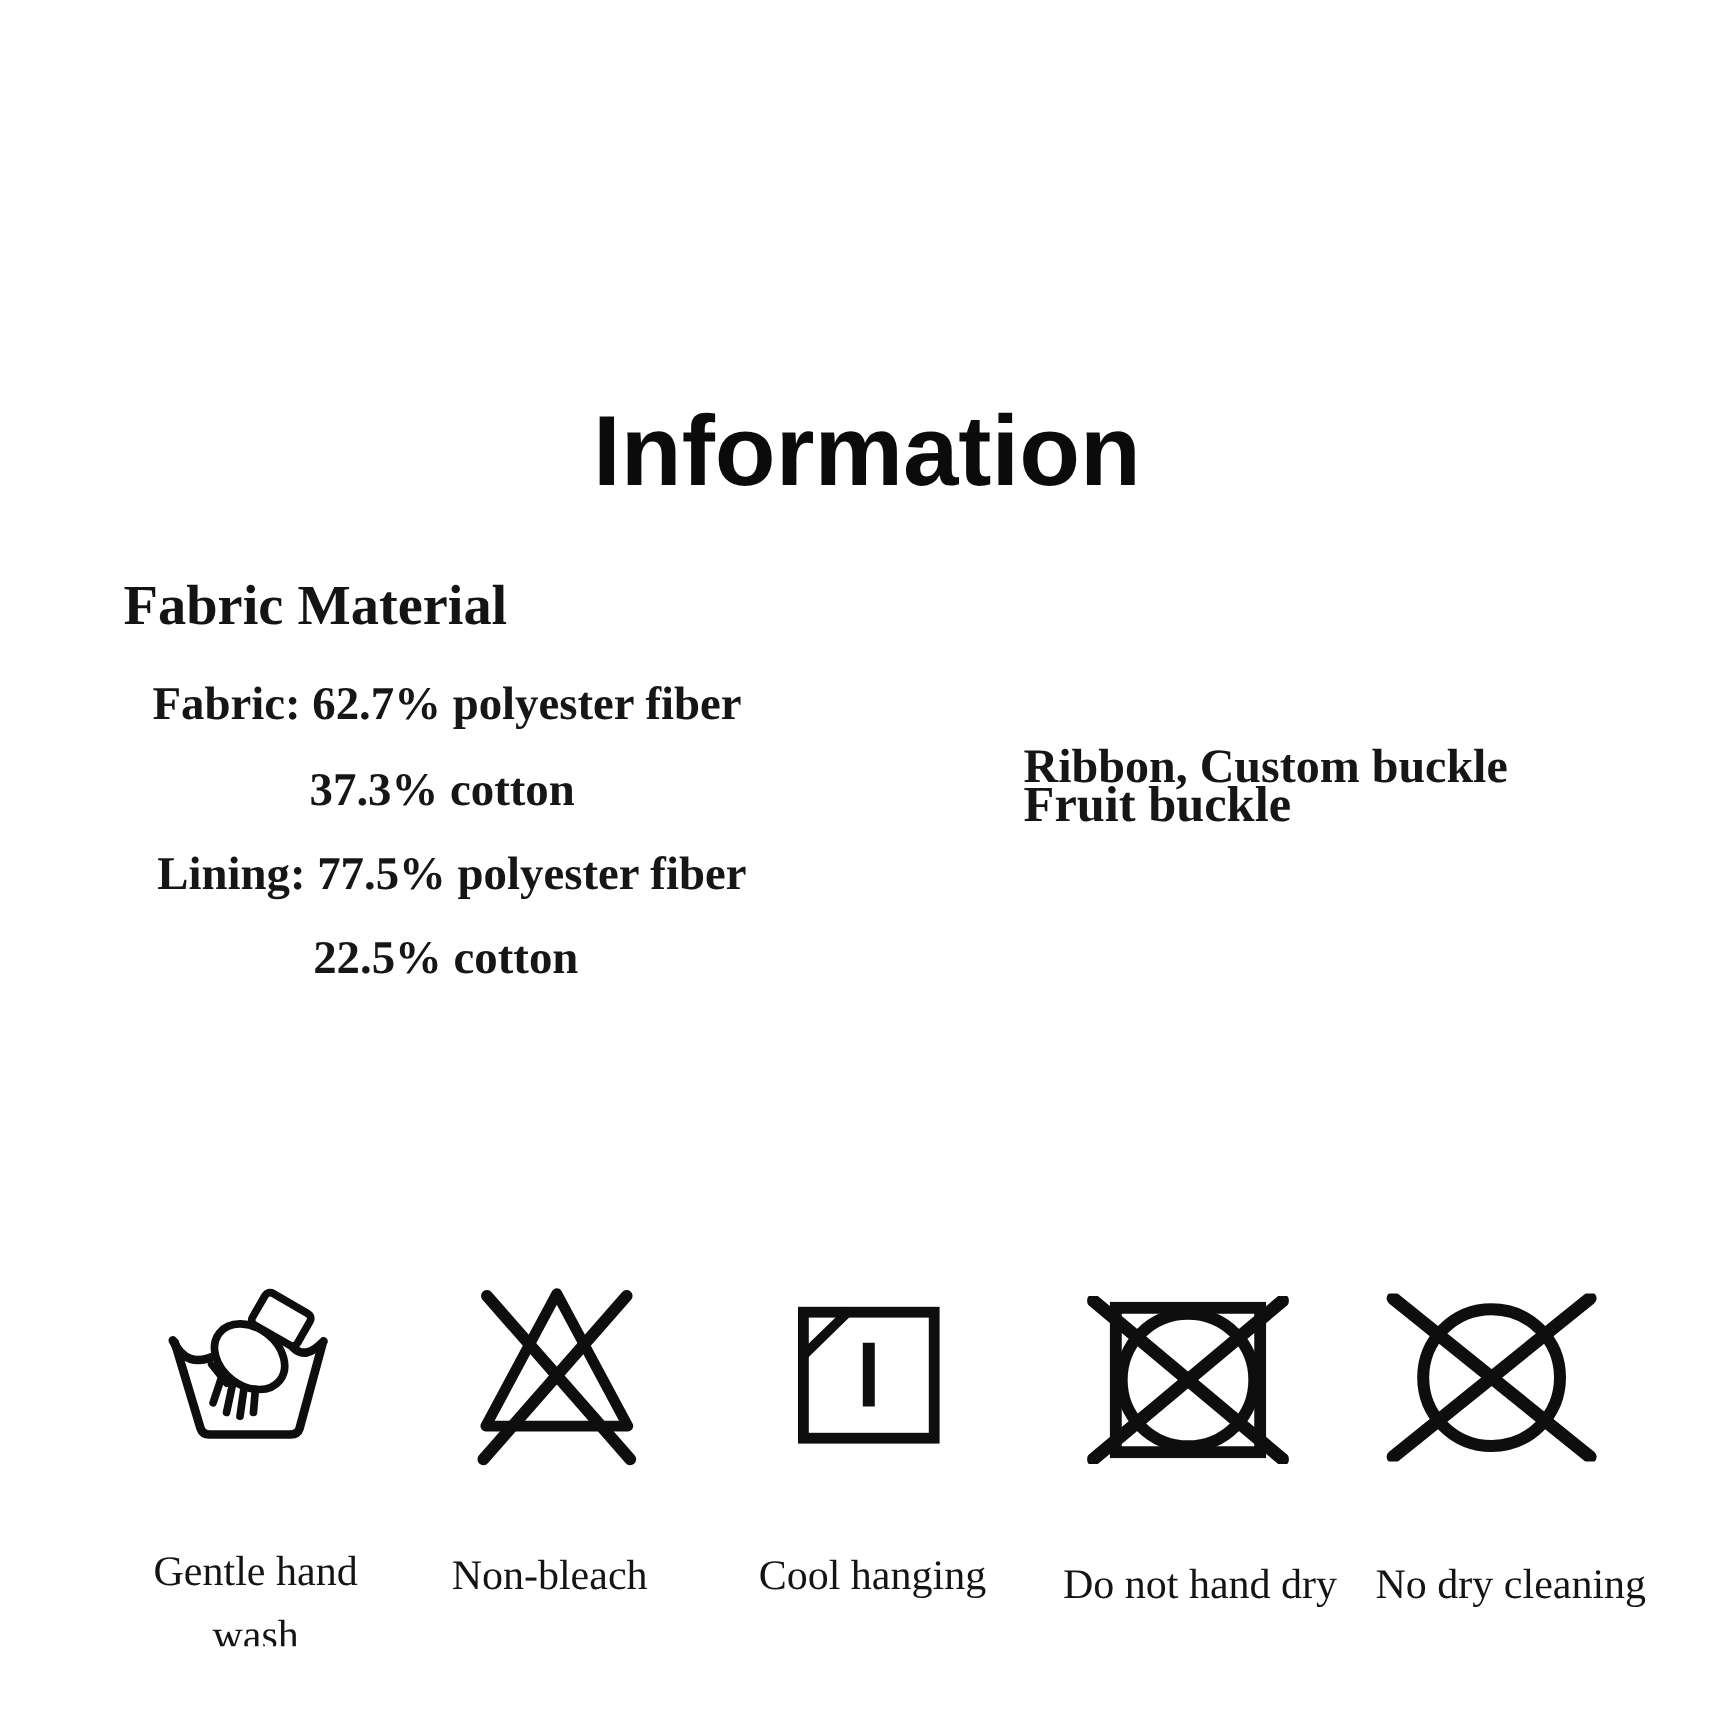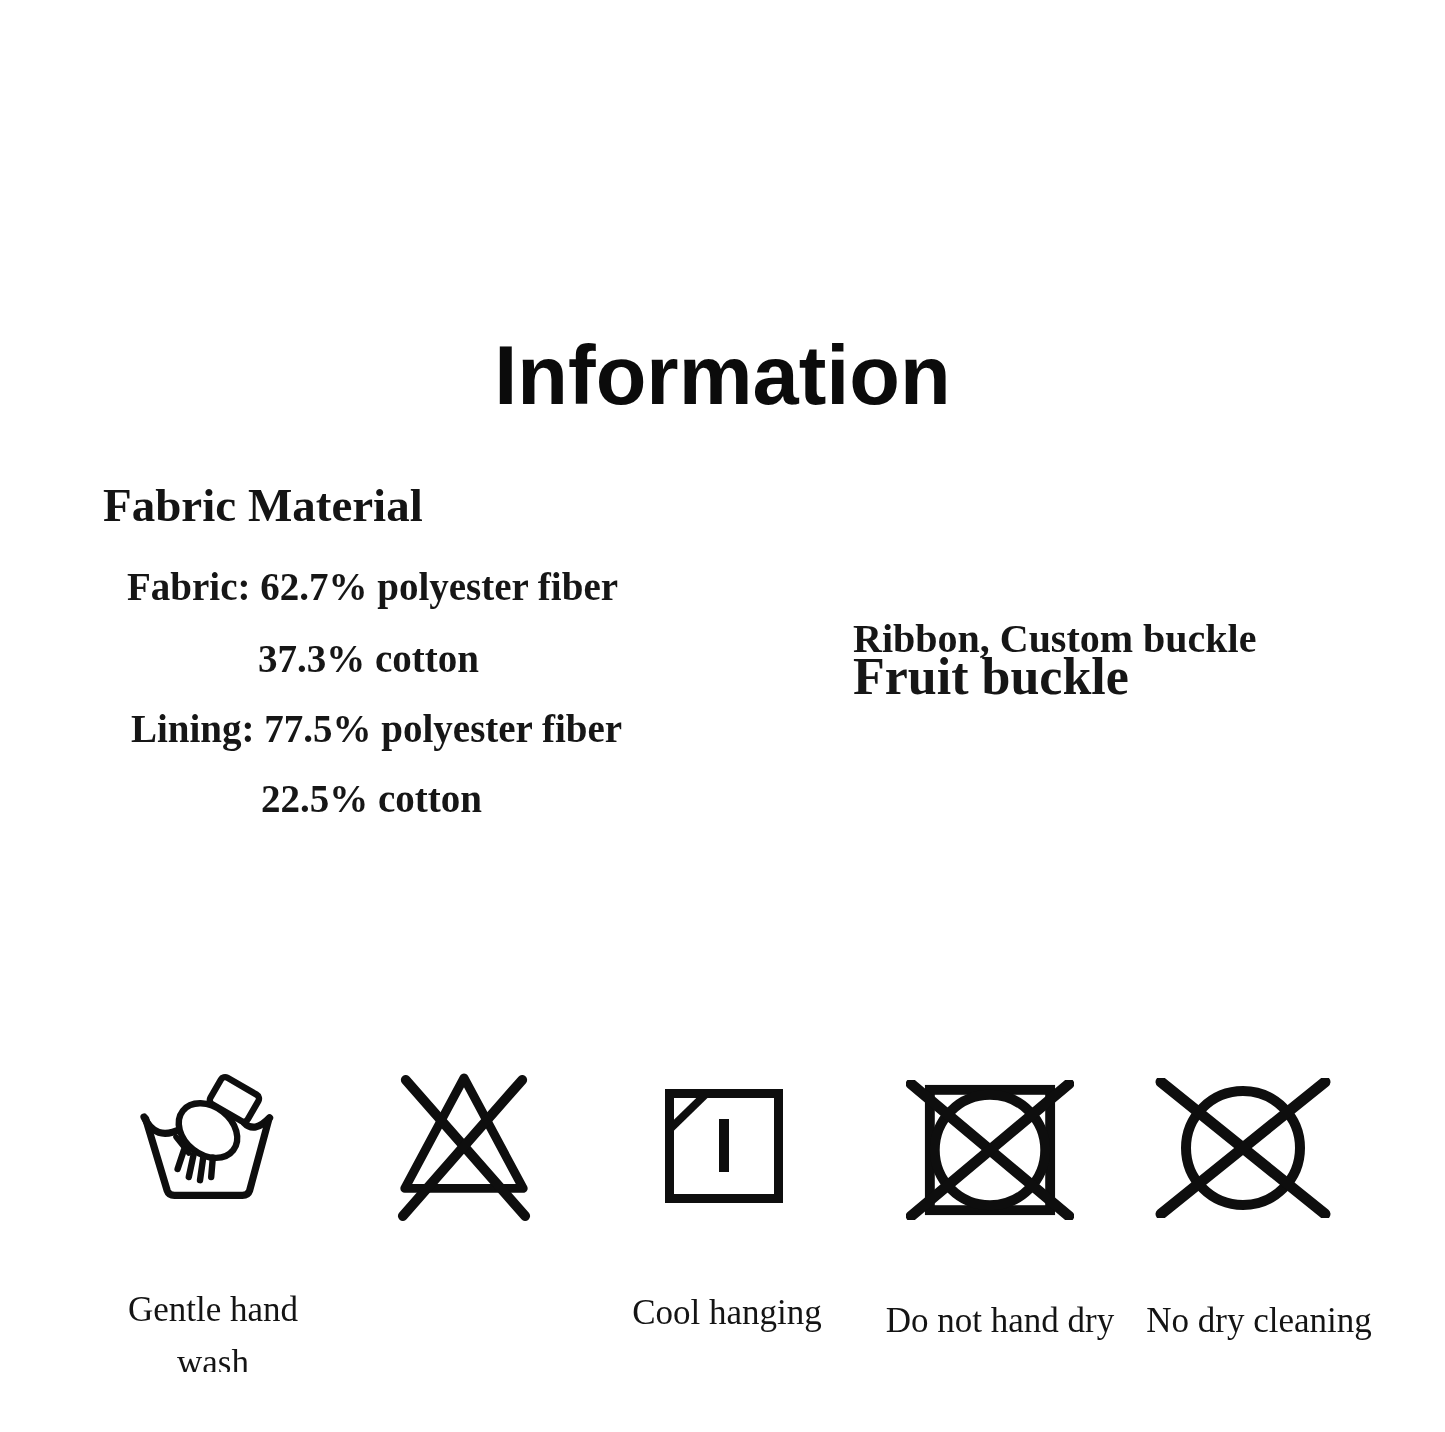--- a/index.html
+++ b/index.html
@@ -40,21 +40,21 @@
     font-weight:700;
     line-height:1.1;
     color:#161616;
     white-space:nowrap;
   }
   .fl1{left:127px; top:566px;}
   .fl2{left:258px; top:638px;font-family:Liberation Serif, serif;}
   .fl3{left:131px; top:708px;}
   .fl4{left:261px; top:778px;}
   .al1{left:853px; top:617px; font-size:40px;}
-  .al2{left:853px; top:648px; font-size:52px;}
+  .al2{left:853px; top:648px; font-size:42px;}
 
   .care-icon{position:absolute;}
   .icon1{left:128px;  top:1072px; width:160px; height:146px;}
   .icon2{left:390px;  top:1068px; width:148px; height:154px;}
   .icon3{left:664px;  top:1088px; width:120px; height:116px;}
   .icon4{left:906px;  top:1080px; width:168px; height:140px;}
   .icon5{left:1152px; top:1078px; width:182px; height:140px;}
   .care-icon svg{display:block; width:100%; height:100%;}
 
   .cap{
@@ -132,17 +132,18 @@
 
   <div class="care-icon icon5">
     <svg viewBox="0 0 182 140" fill="none" stroke="#0e0e0e" stroke-linecap="round">
       <circle cx="91" cy="70" r="57" stroke-width="10"></circle>
       <path d="M9 4 L173 136" stroke-width="11"></path>
       <path d="M173 4 L9 136" stroke-width="11"></path>
     </svg>
   </div>
 
   <div class="cap cap--wrap cap1">Gentle hand wash</div>
+  <div class="cap cap2">Non-bleach</div>
   <div class="cap cap3">Cool hanging</div>
   <div class="cap cap4">Do not hand dry</div>
   <div class="cap cap5">No dry cleaning</div>
 
 </div>
 
 </body></html>

